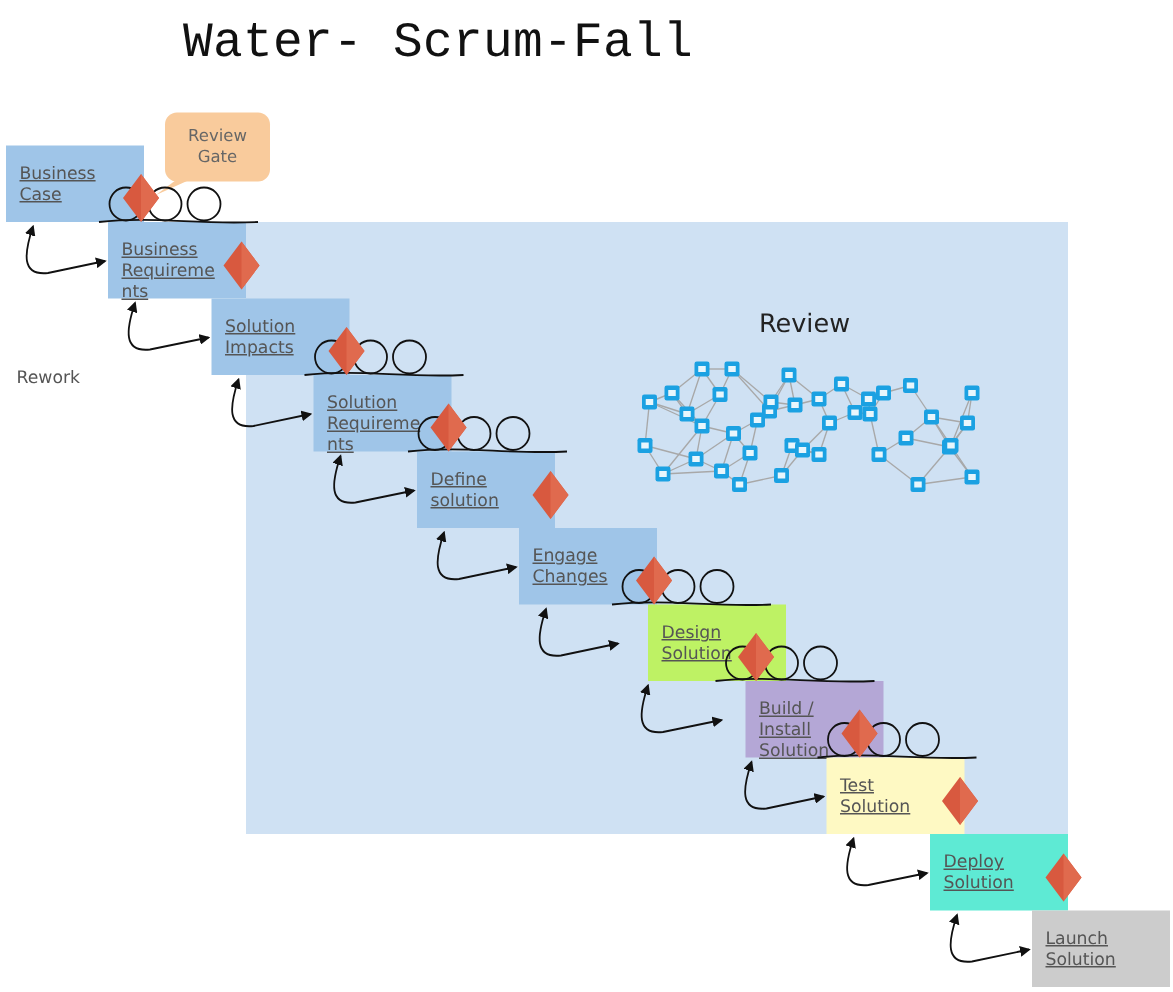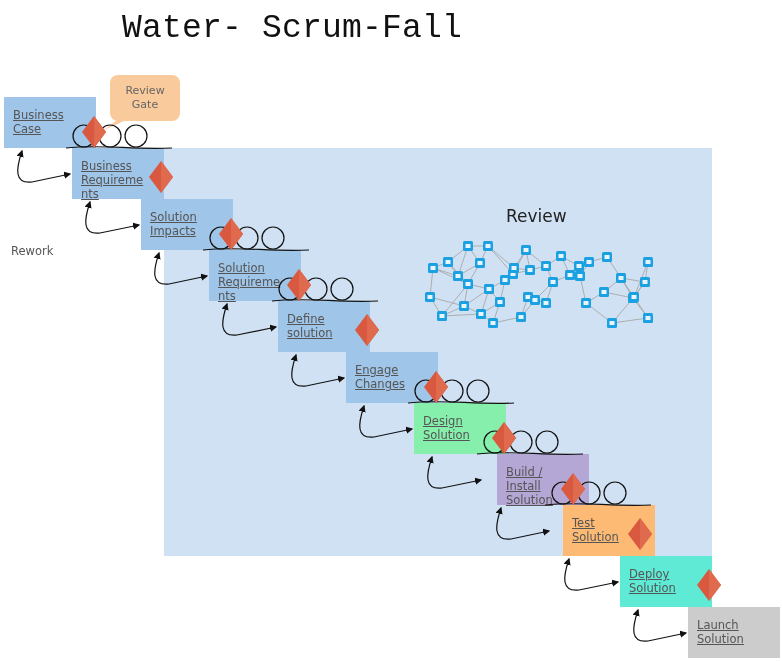--- a/index.html
+++ b/index.html
@@ -290,30 +290,30 @@
 nts</span>
     </div>
     <div class="step" style="left: 278px; top: 301px; background: rgb(159, 197, 232);">
       <span>Define
 solution</span>
     </div>
     <div class="step" style="left: 346px; top: 352px; background: rgb(159, 197, 232);">
       <span>Engage
 Changes</span>
     </div>
-    <div class="step" style="left: 414px; top: 403px; background: #86efac;">
+    <div class="step" style="left: 432px; top: 403px; background: #bef264;">
       <span>Design
 Solution</span>
     </div>
     <div class="step" style="left: 483px; top: 454px; background: rgb(180, 167, 214); margin-left: 14px;">
       <span>Build /
 Install
 Solution</span>
     </div>
-    <div class="step" style="left: 551px; top: 505px; background: #fdba74; margin-left: 12px;">
+    <div class="step" style="left: 551px; top: 505px; background: #fef9c3;">
       <span>Test
 Solution</span>
     </div>
     <div class="step" style="left: 620px; top: 556px; background: #5eead4;">
       <span>Deploy
 Solution</span>
     </div>
     <div class="step" style="left: 688px; top: 607px; background: rgb(204, 204, 204);">
       <span>Launch
 Solution</span>

